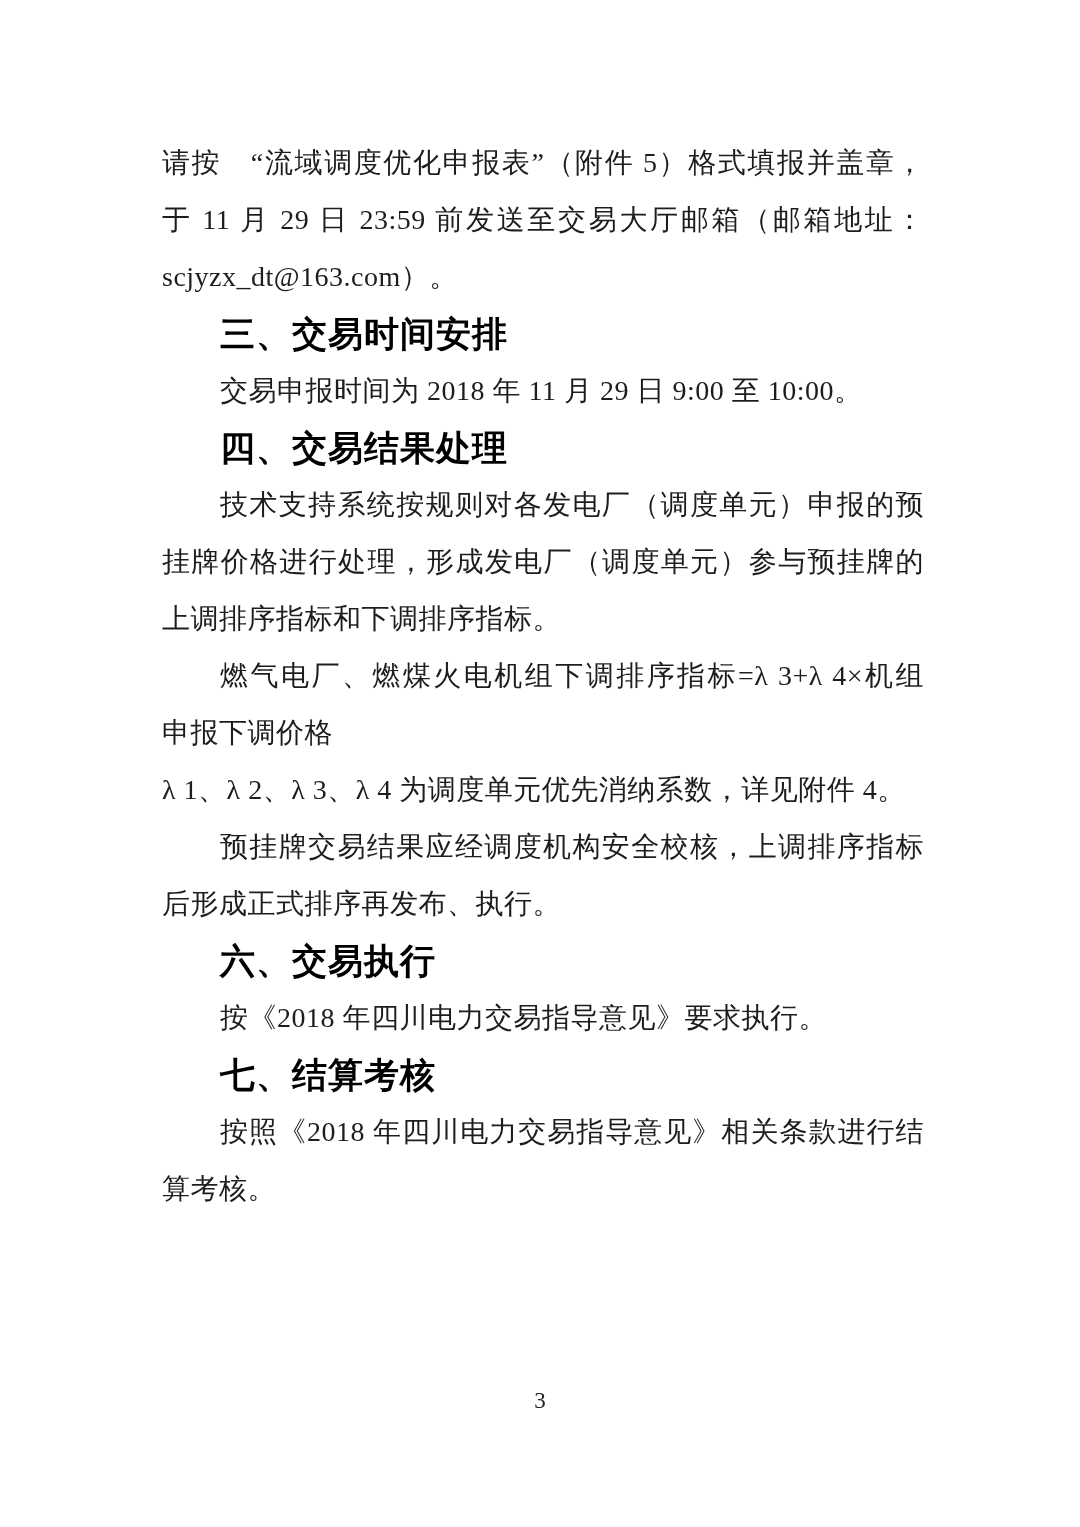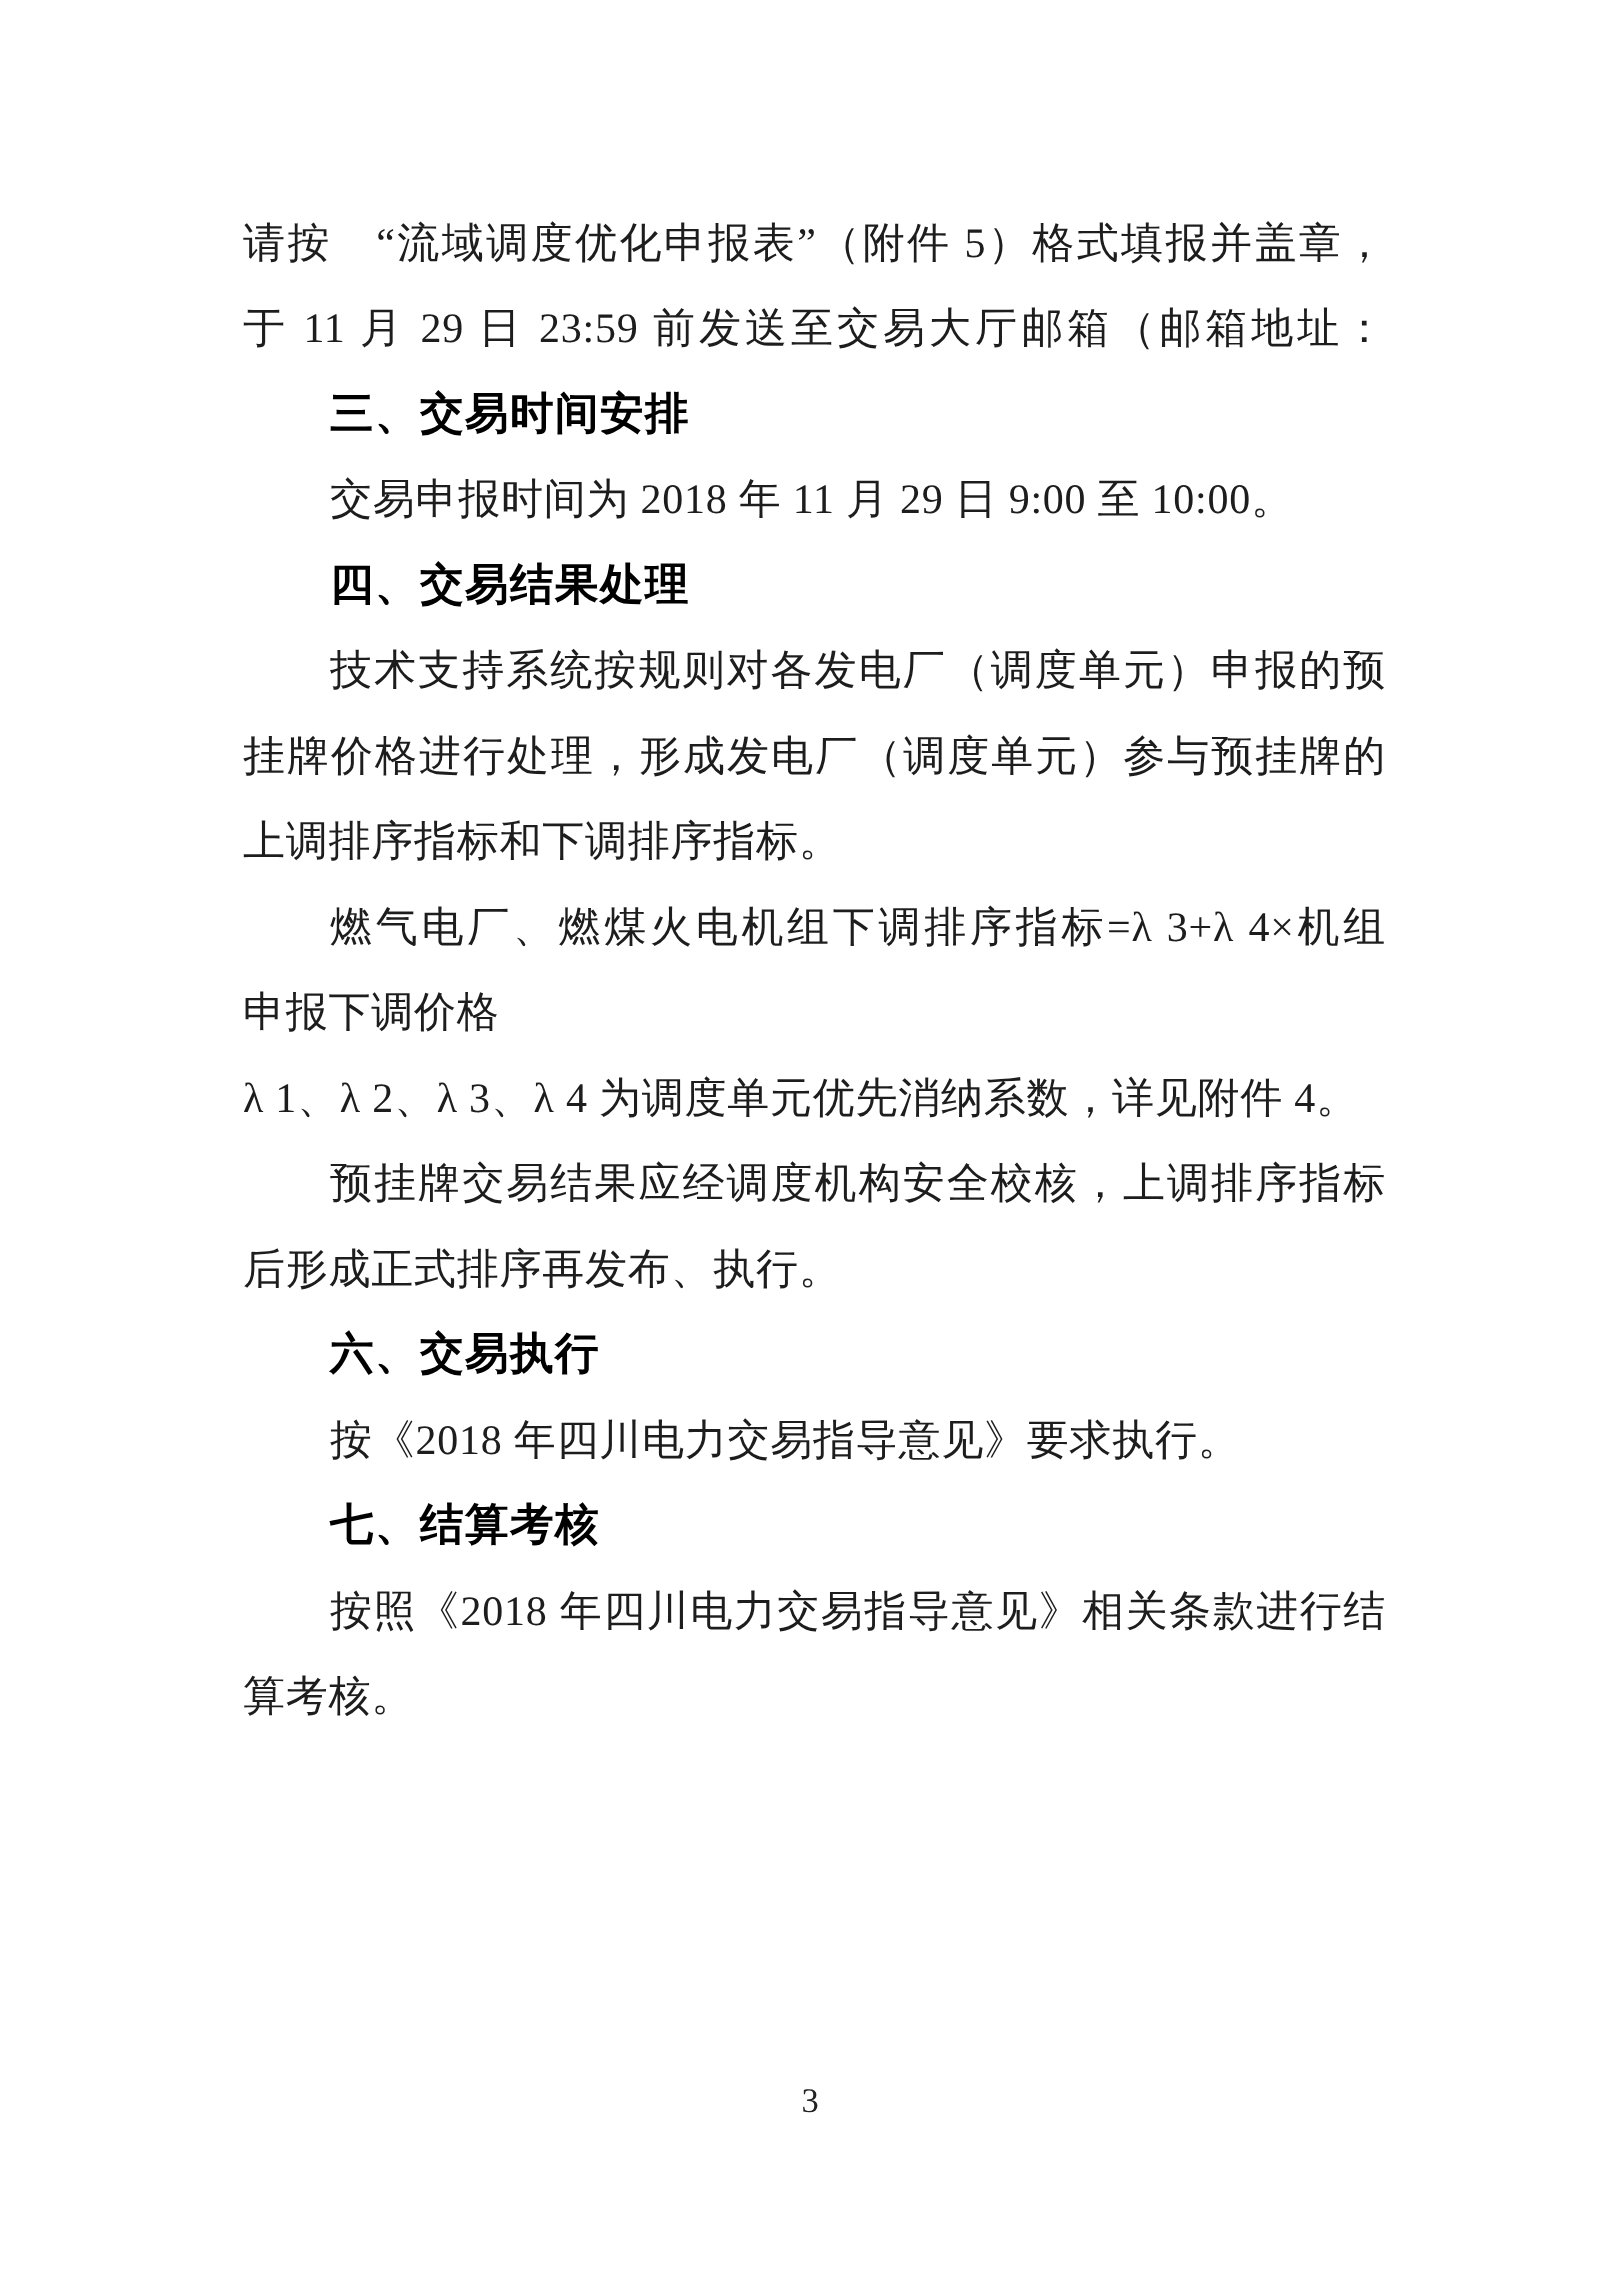--- a/index.html
+++ b/index.html
@@ -32,21 +32,21 @@
   .just {
     text-align: justify;
     text-align-last: justify;
   }
   .indent {
     text-indent: 58px;
   }
   .heading {
     font-family: "Liberation Sans", "DejaVu Sans", sans-serif;
     font-weight: 700;
-    font-size: 29px;
+    font-size: 35px;
     color: #000000;
     padding-left: 58px;
     letter-spacing: 1px;
   }
   .footer {
     position: absolute;
     top: 1386px;
     left: 0;
     width: 100%;
     text-align: center;
@@ -56,20 +56,21 @@
   }
 </style>
 </head>
 <body>
 
 <div class="page">
   <div class="content">
 
     <div class="line just">请按　“流域调度优化申报表”（附件 5）格式填报并盖章，</div>
     <div class="line just">于 11 月 29 日 23:59 前发送至交易大厅邮箱（邮箱地址：</div>
+    <div class="line">scjyzx_dt@163.com）。</div>
 
     <div class="line heading">三、交易时间安排</div>
     <div class="line indent">交易申报时间为 2018 年 11 月 29 日 9:00 至 10:00。</div>
 
     <div class="line heading">四、交易结果处理</div>
     <div class="line indent just">技术支持系统按规则对各发电厂（调度单元）申报的预</div>
     <div class="line just">挂牌价格进行处理，形成发电厂（调度单元）参与预挂牌的</div>
     <div class="line">上调排序指标和下调排序指标。</div>
 
     <div class="line indent just">燃气电厂、燃煤火电机组下调排序指标=λ 3+λ 4×机组</div>

